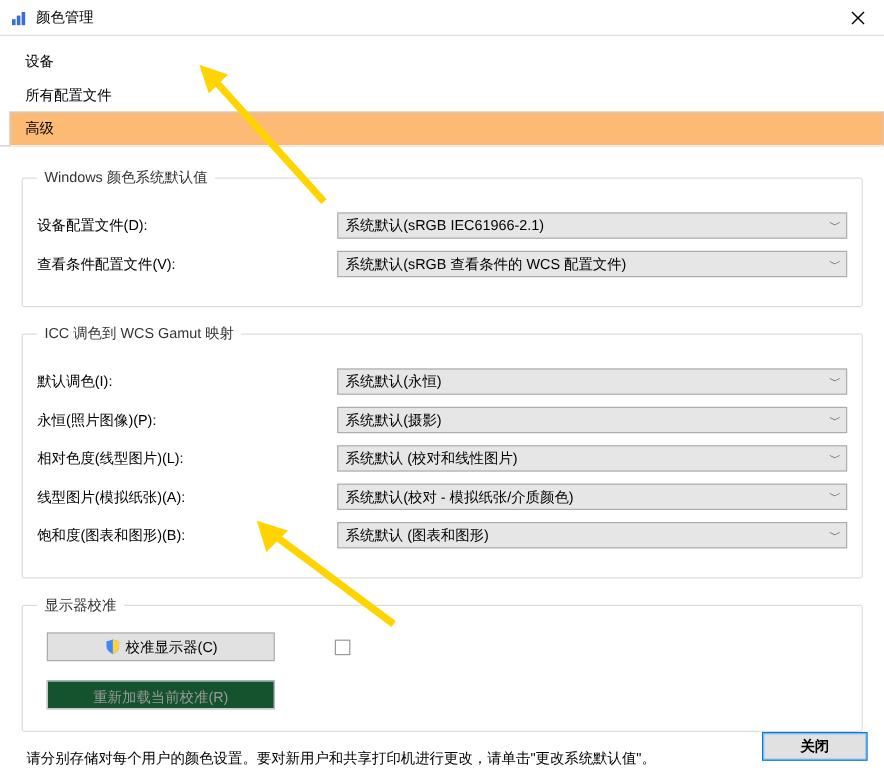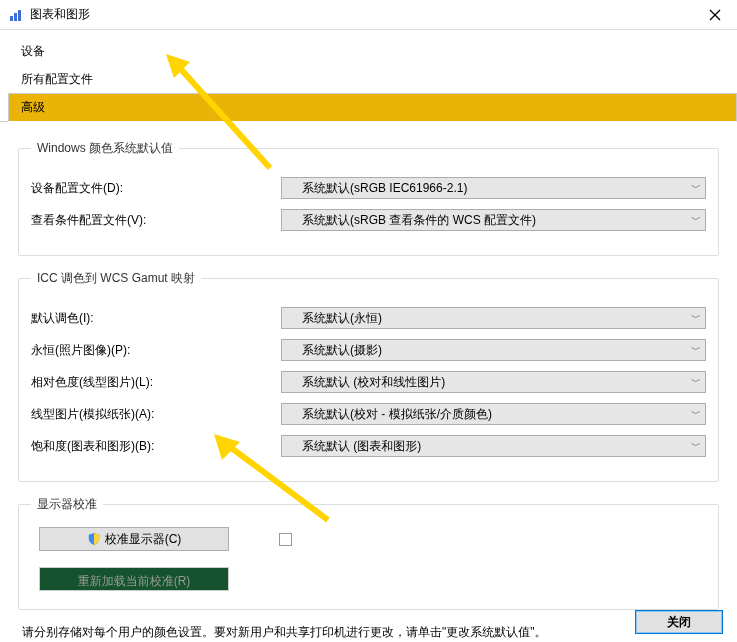--- a/index.html
+++ b/index.html
@@ -44,21 +44,21 @@
     padding: 5px 12px;
     border: 1px solid transparent;
     border-bottom: none;
     cursor: pointer;
     position: relative;
     top: 1px;
     background: #fff;
   }
   .tab.active {
     border-color: #ccc;
-    background: #eab308;
+    background: #fdba74;
     border-bottom: 1px solid #fff;
   }
   .content {
     padding: 10px 18px;
   }
   fieldset.group {
     border: 1px solid #ddd;
     border-radius: 2px;
     margin: 8px 0 14px 0;
     padding: 10px 12px 14px 12px;
@@ -78,21 +78,21 @@
     width: 250px;
     flex-shrink: 0;
   }
   .dropdown {
     flex: 1;
     height: 22px;
     border: 1px solid #adadad;
     background: #e6e6e6;
     display: flex;
     align-items: center;
-    padding: 0 20px;
+    padding: 0 6px;
     position: relative;
     cursor: pointer;
     overflow: hidden;
   }
   .dropdown .chev {
     position: absolute;
     right: 4px; top: 50%;
     transform: translateY(-50%);
     font-size: 10px;
     color: #555;
@@ -177,21 +177,21 @@
 <body>
 
 <div class="titlebar">
   <span class="app-icon">
     <svg viewBox="0 0 16 16">
         <rect x="2" y="9" width="3" height="5" fill="#3b6fd6"></rect>
         <rect x="6" y="6" width="3" height="8" fill="#3b6fd6"></rect>
         <rect x="10" y="3" width="3" height="11" fill="#3b6fd6"></rect>
       </svg>
   </span>
-  <span>图表和图形</span>
+  <span>颜色管理</span>
   <div class="close">
     <svg width="12" height="12" viewBox="0 0 12 12">
         <line x1="1" y1="1" x2="11" y2="11" stroke="#000" stroke-width="1.2"></line>
         <line x1="11" y1="1" x2="1" y2="11" stroke="#000" stroke-width="1.2"></line>
       </svg>
   </div>
 </div>
 
 <div class="tabs">
   <div class="tab">设备</div>

